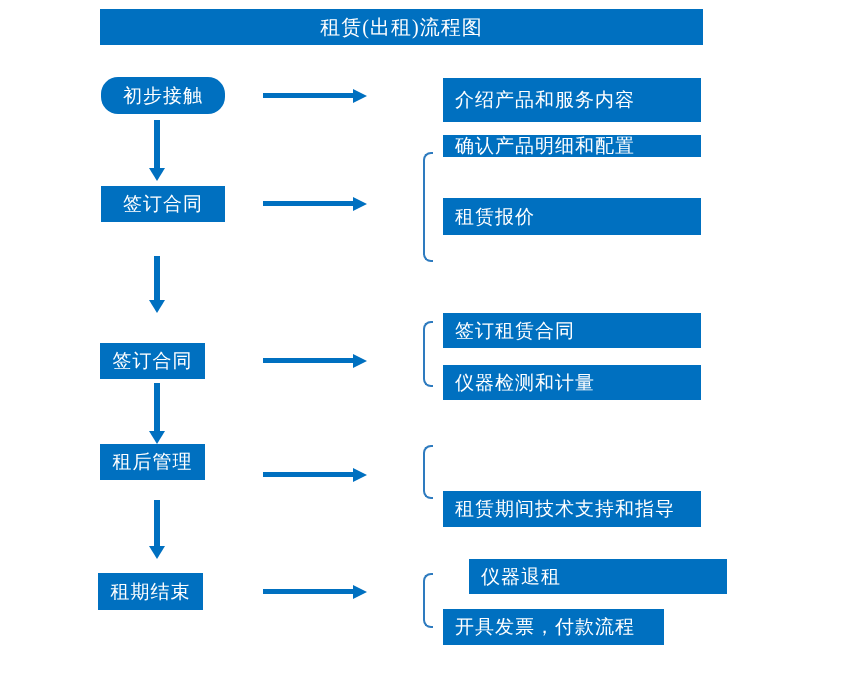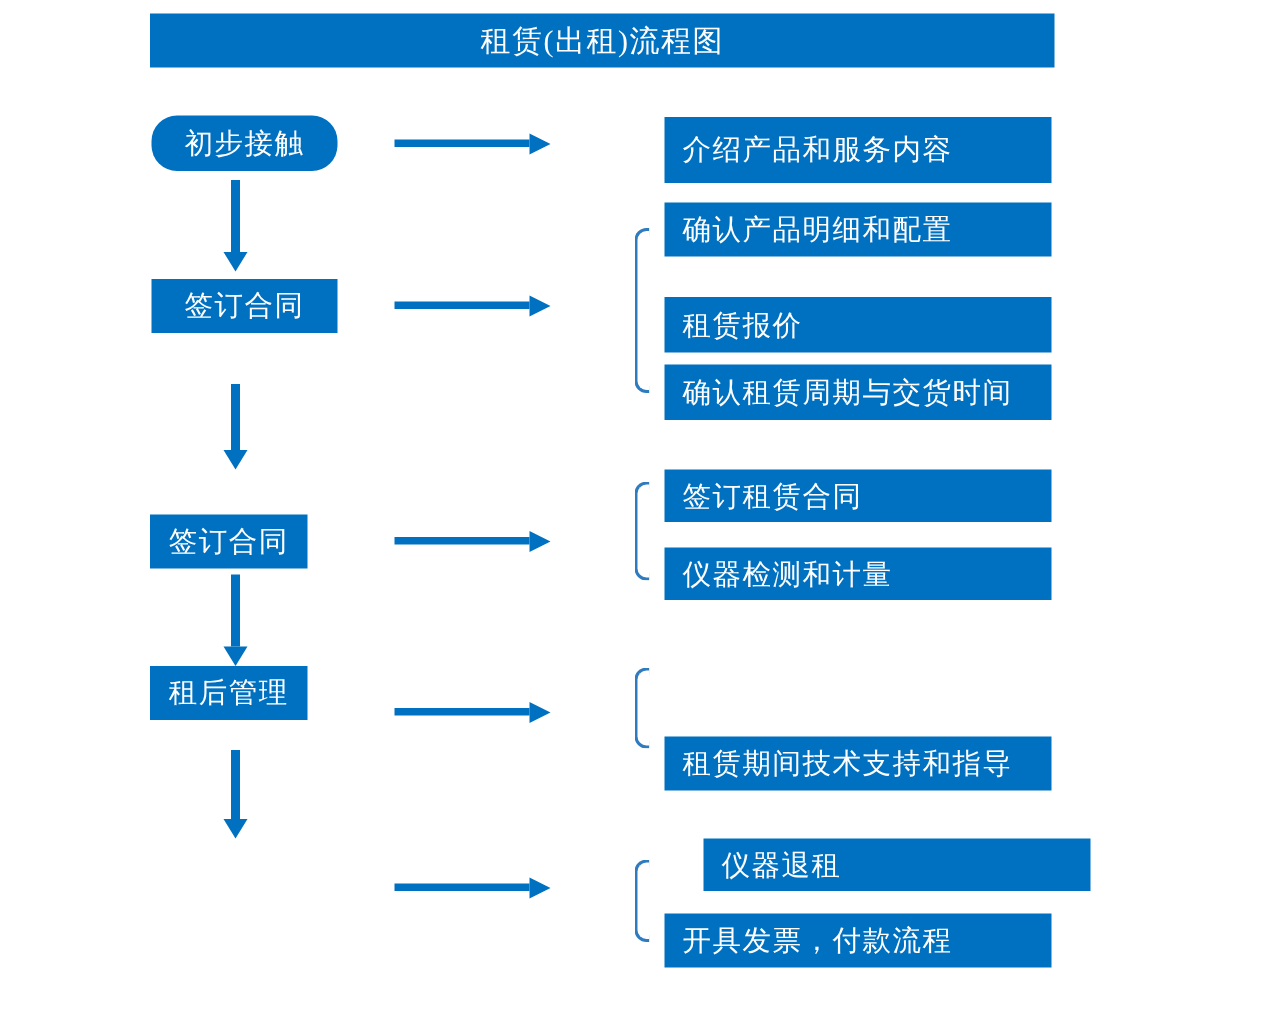--- a/index.html
+++ b/index.html
@@ -71,44 +71,44 @@
 <body>
 
 <div class="canvas">
 
   <div class="bar title" style="left:100px; top:9px; width:603px; height:36px;">租赁(出租)流程图</div>
 
   <div class="bar lbox" style="left:101px; top:77px;  width:124px; height:37px;border-radius:17px;">初步接触</div>
   <div class="bar lbox" style="left:101px; top:186px; width:124px; height:36px;">签订合同</div>
   <div class="bar lbox" style="left:100px; top:343px; width:105px; height:36px;">签订合同</div>
   <div class="bar lbox" style="left:100px; top:444px; width:105px; height:36px;">租后管理</div>
+  <div class="bar lbox" style="left:98px;  top:573px; width:105px; height:37px;">租期结束</div>
 
   <div class="varrow" style="left:154px; top:120px; height:48px;"></div>
   <div class="varrow" style="left:154px; top:256px; height:44px;"></div>
   <div class="varrow" style="left:154px; top:383px; height:48px;"></div>
   <div class="varrow" style="left:154px; top:500px; height:46px;"></div>
 
   <div class="harrow" style="left:263px; top:93px;  width:90px;"></div>
   <div class="harrow" style="left:263px; top:201px; width:90px;"></div>
   <div class="harrow" style="left:263px; top:358px; width:90px;"></div>
   <div class="harrow" style="left:263px; top:472px; width:90px;"></div>
   <div class="harrow" style="left:263px; top:589px; width:90px;"></div>
 
   <div class="bracket" style="left:423px; top:152px; height:110px;"></div>
   <div class="bracket" style="left:423px; top:321px; height:66px;"></div>
   <div class="bracket" style="left:423px; top:445px; height:54px;"></div>
   <div class="bracket" style="left:423px; top:573px; height:55px;"></div>
 
   <div class="bar rbox" style="left:443px; top:78px;  width:258px; height:44px;">介绍产品和服务内容</div>
 
-  <div class="bar rbox" style="left:443px; top:135px; width:258px; height:36px;">确认产品明细和配置</div>
+  <div class="bar rbox" style="left:443px; top:135px; width:258px; height:22px;">确认产品明细和配置</div>
   <div class="bar rbox" style="left:443px; top:185px; width:258px; height:37px;margin-top:13px;">租赁报价</div>
-  <div class="bar rbox" style="left:443px; top:243px; width:258px; height:37px;">确认租赁周期与交货时间</div>
 
   <div class="bar rbox" style="left:443px; top:313px; width:258px; height:35px;">签订租赁合同</div>
   <div class="bar rbox" style="left:443px; top:365px; width:258px; height:35px;">仪器检测和计量</div>
 
   <div class="bar rbox" style="left:443px; top:491px; width:258px; height:36px;">租赁期间技术支持和指导</div>
 
   <div class="bar rbox" style="left:469px; top:559px; width:258px; height:35px;">仪器退租</div>
-  <div class="bar rbox" style="left:443px; top:609px; width:258px; height:36px;text-align:center;">开具发票，付款流程</div>
+  <div class="bar rbox" style="left:443px; top:609px; width:221px; height:36px;text-align:center;">开具发票，付款流程</div>
 
 </div>
 
 </body></html>

